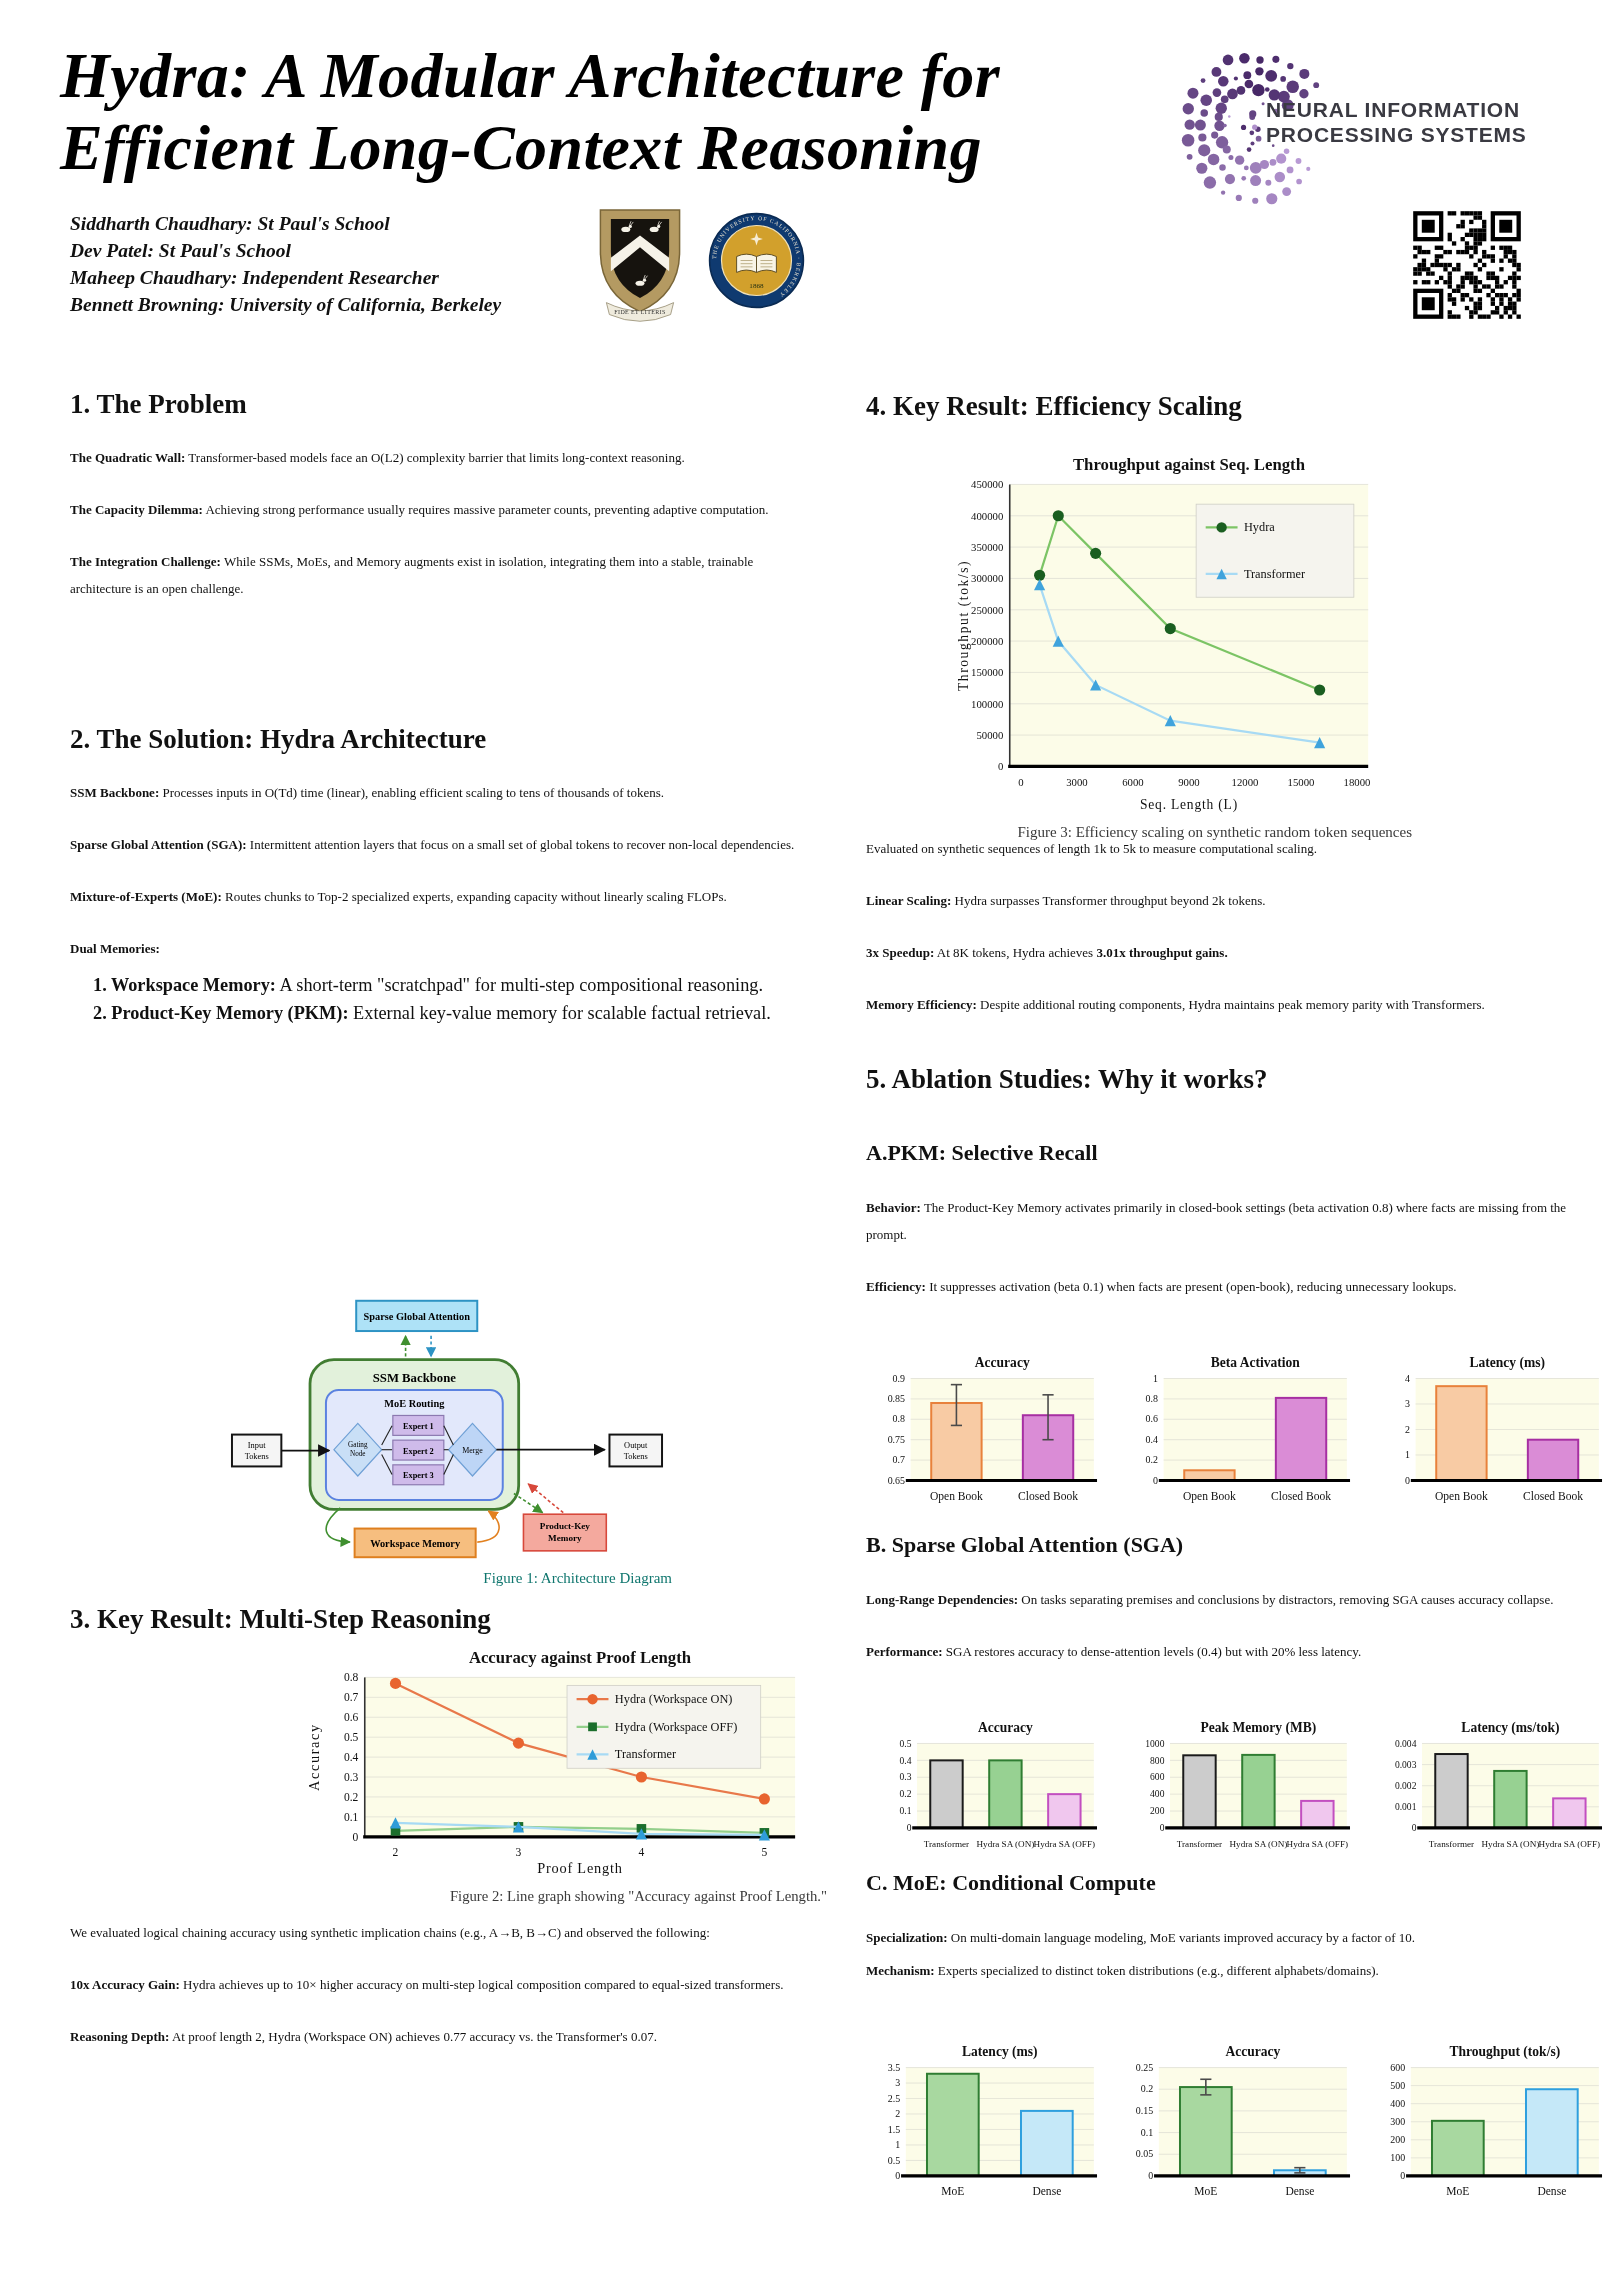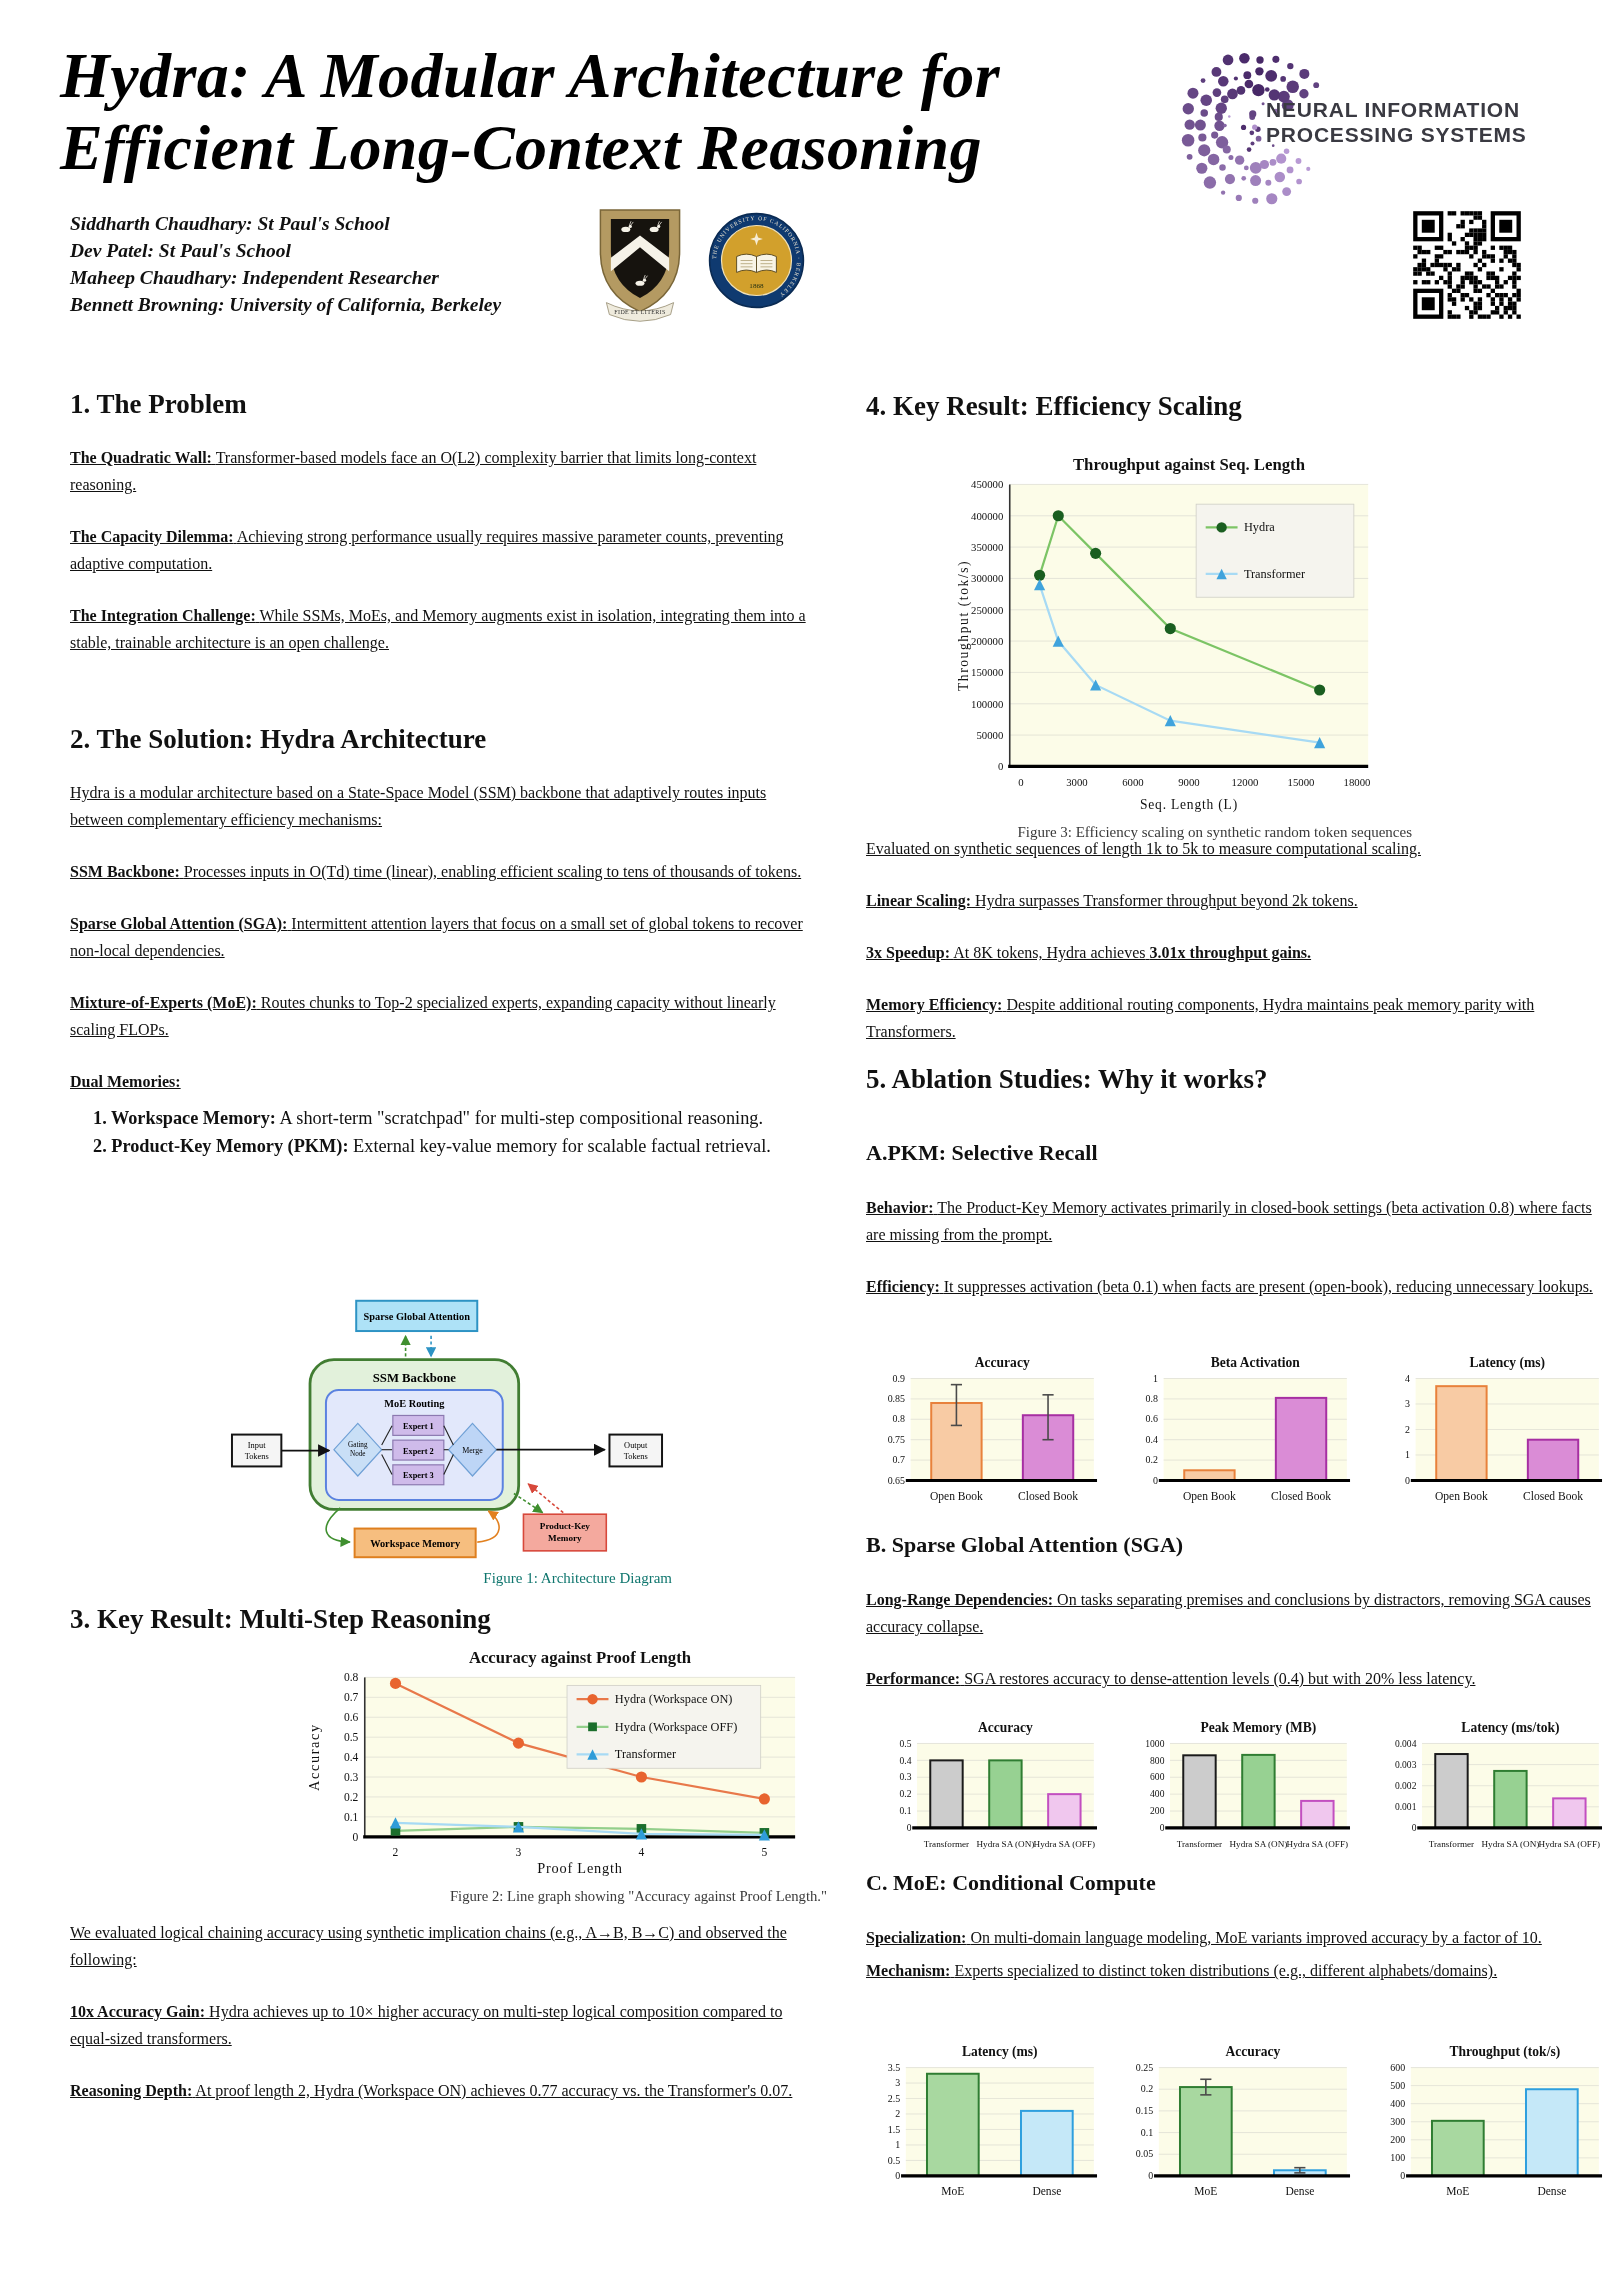--- a/index.html
+++ b/index.html
@@ -6,21 +6,21 @@
   .poster{position:relative;width:1621px;height:2295px;background:#ffffff;
           font-family:"Liberation Serif",serif;color:#111;overflow:hidden;}
   .abs{position:absolute;}
   .title{left:60px;top:40px;font-size:64px;font-weight:bold;line-height:72px;color:#000;letter-spacing:0.4px;font-style:italic;}
   .authors{left:70px;top:210px;font-size:19.5px;font-style:italic;font-weight:bold;line-height:27px;}
   .wordmark{left:1266px;top:97px;font-family:"Liberation Sans",sans-serif;font-size:21px;
             font-weight:bold;color:#3a3a42;letter-spacing:0.8px;line-height:25px;}
   .col{width:744px;}
   h2.sec{font-size:27px;font-weight:bold;margin:0 0 22px 0;line-height:35px;}
   h3.sub{font-size:22px;font-weight:bold;margin:0 0 27px 0;line-height:29px;}
-  .body p{font-size:16px;line-height:27px;margin:0 0 25px 0;text-decoration:underline;}
+  .body p{font-size:13px;line-height:27px;margin:0 0 25px 0;}
   .body p.tight{margin-bottom:6.4px;}
   .body p.lead0{margin-bottom:9.6px;}
   .dm-item{font-size:18.3px;line-height:27px;padding-left:45px;text-indent:-22px;margin:0 0 1.6px 0;}
   .fig-caption{text-align:right;font-size:14.7px;color:#3a3a3a;margin-top:8px;width:100%;}
   .chartrow{display:flex;justify-content:space-between;}
   svg{display:block;}
   .qr{image-rendering:pixelated;}
 </style>
 </head>
 <body>
@@ -375,21 +375,20 @@
 
   <div class="abs col body" style="left:70px;top:387px;">
     <h2 class="sec">1. The Problem</h2>
     <p><b>The Quadratic Wall:</b> <span>Transformer-based models face an O(L2) complexity barrier that limits long-context reasoning.</span></p>
     <p><b>The Capacity Dilemma:</b> <span>Achieving strong performance usually requires massive parameter counts, preventing adaptive computation.</span></p>
     <p><b>The Integration Challenge:</b> <span>While SSMs, MoEs, and Memory augments exist in isolation, integrating them into a stable, trainable architecture is an open challenge.</span></p>
   </div>
 
   <div class="abs col body" style="left:70px;top:722px;">
     <h2 class="sec">2. The Solution: Hydra Architecture</h2>
-    <p>Hydra is a modular architecture based on a State-Space Model (SSM) backbone that adaptively routes inputs between complementary efficiency mechanisms:</p>
     <p><b>SSM Backbone:</b> <span>Processes inputs in O(Td) time (linear), enabling efficient scaling to tens of thousands of tokens.</span></p>
     <p><b>Sparse Global Attention (SGA):</b> <span>Intermittent attention layers that focus on a small set of global tokens to recover non-local dependencies.</span></p>
     <p><b>Mixture-of-Experts (MoE):</b> <span>Routes chunks to Top-2 specialized experts, expanding capacity without linearly scaling FLOPs.</span></p>
     <p class="lead0"><b>Dual Memories:</b></p>
     <div class="dm-item"><b>1. Workspace Memory:</b> <span>A short-term "scratchpad" for multi-step compositional reasoning.</span></div>
     <div class="dm-item"><b>2. Product-Key Memory (PKM):</b> <span>External key-value memory for scalable factual retrieval.</span></div>
   </div>
 
   <div class="abs" style="left:222px;top:1296px;width:450px;">
     <svg width="450" height="266" viewBox="0 0 564 334">

